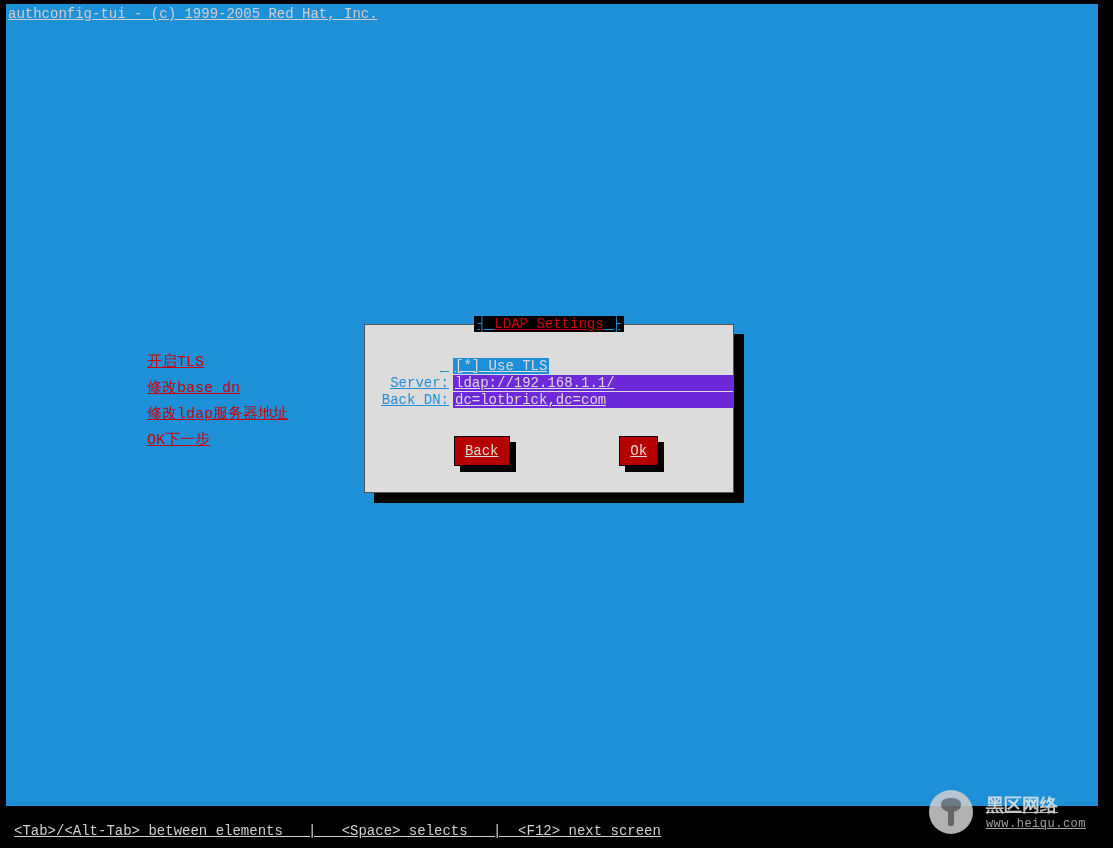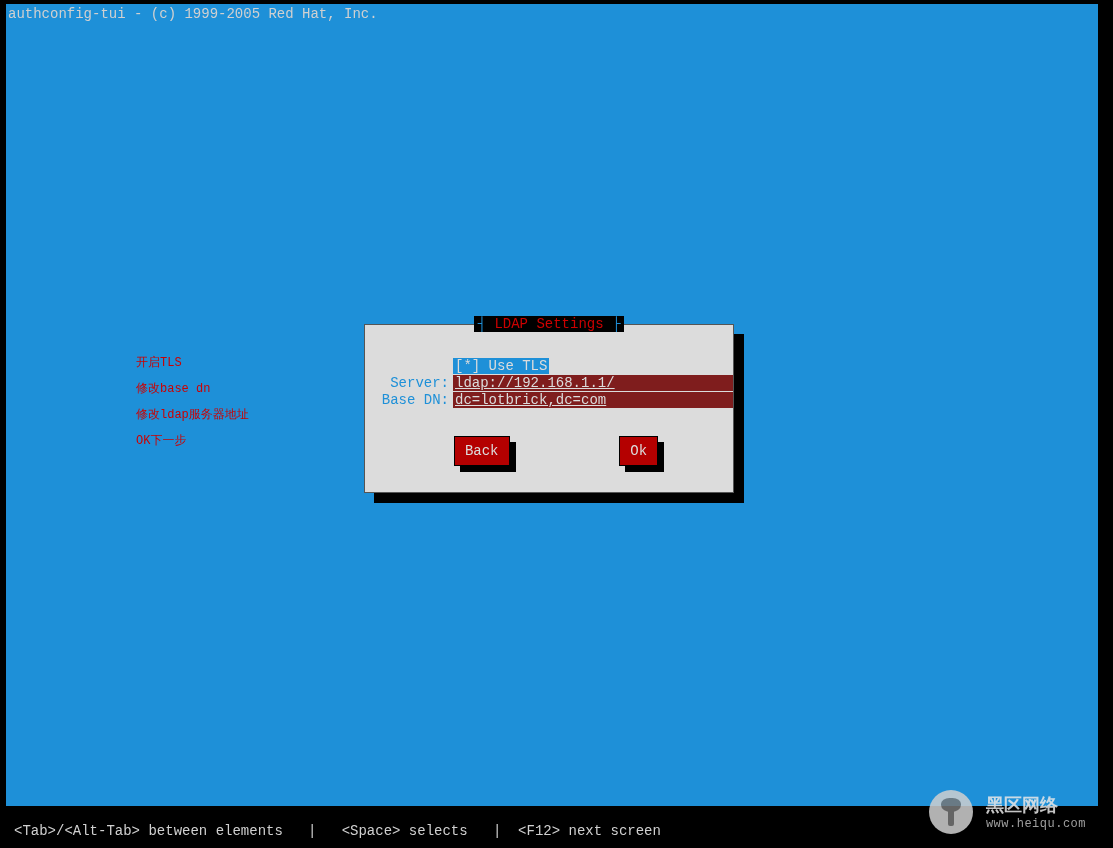--- a/index.html
+++ b/index.html
@@ -1,15 +1,15 @@
 <!DOCTYPE html>
 <html><head>
 <meta charset="utf-8">
 <style>
-  * { box-sizing: border-box; margin: 0; padding: 0; }
+  * { box-sizing: border-box; margin: 0; padding: 0; text-decoration: underline; }
   body {
     font-family: "Courier New", monospace;
     font-size: 14px;
     background: #000;
     width: 1113px;
     height: 848px;
     position: relative;
     overflow: hidden;
   }
   .terminal {
@@ -23,24 +23,24 @@
   }
   .title-bar {
     color: #d0d0d0;
     padding: 2px 6px 2px 2px;
     font-size: 14px;
     line-height: 16px;
     white-space: pre;
   }
   .annotations {
     position: absolute;
-    left: 130px;
+    left: 141px;
     top: 346px;
     color: #cc0000;
-    font-size: 12px;
+    font-size: 15px;
     line-height: 26px;
   }
   .annotations div { white-space: nowrap; }
   .dialog {
     position: absolute;
     left: 358px;
     top: 320px;
     width: 370px;
     background: #dcdcdc;
     border: 1px solid #555;
@@ -76,21 +76,21 @@
     padding-right: 4px;
     white-space: pre;
   }
   .checkbox-field {
     background: #1e90d8;
     color: #dcdcdc;
     padding: 0 2px;
     white-space: pre;
   }
   .input-field {
-    background: #7f1d1d;
+    background: #6d28d9;
     color: #dcdcdc;
     padding: 0 2px;
     flex: 1;
     min-width: 0;
     white-space: pre;
     overflow: hidden;
     text-decoration: underline;
     text-decoration-color: #dcdcdc;
   }
   .button-row {
@@ -181,21 +181,21 @@
     <div class="dialog-body">
       <div class="form-row">
         <span class="label"> </span>
         <span class="checkbox-field">[*] Use TLS</span>
       </div>
       <div class="form-row">
         <span class="label">Server:</span>
         <span class="input-field">ldap://192.168.1.1/</span>
       </div>
       <div class="form-row">
-        <span class="label">Base DN:</span>
+        <span class="label">Back DN:</span>
         <span class="input-field">dc=lotbrick,dc=com</span>
       </div>
       <div class="button-row">
         <button class="btn">Back</button>
         <button class="btn">Ok</button>
       </div>
     </div>
   </div>
 
   <div class="footer-bar">&lt;Tab&gt;/&lt;Alt-Tab&gt; between elements   |   &lt;Space&gt; selects   |  &lt;F12&gt; next screen</div>

